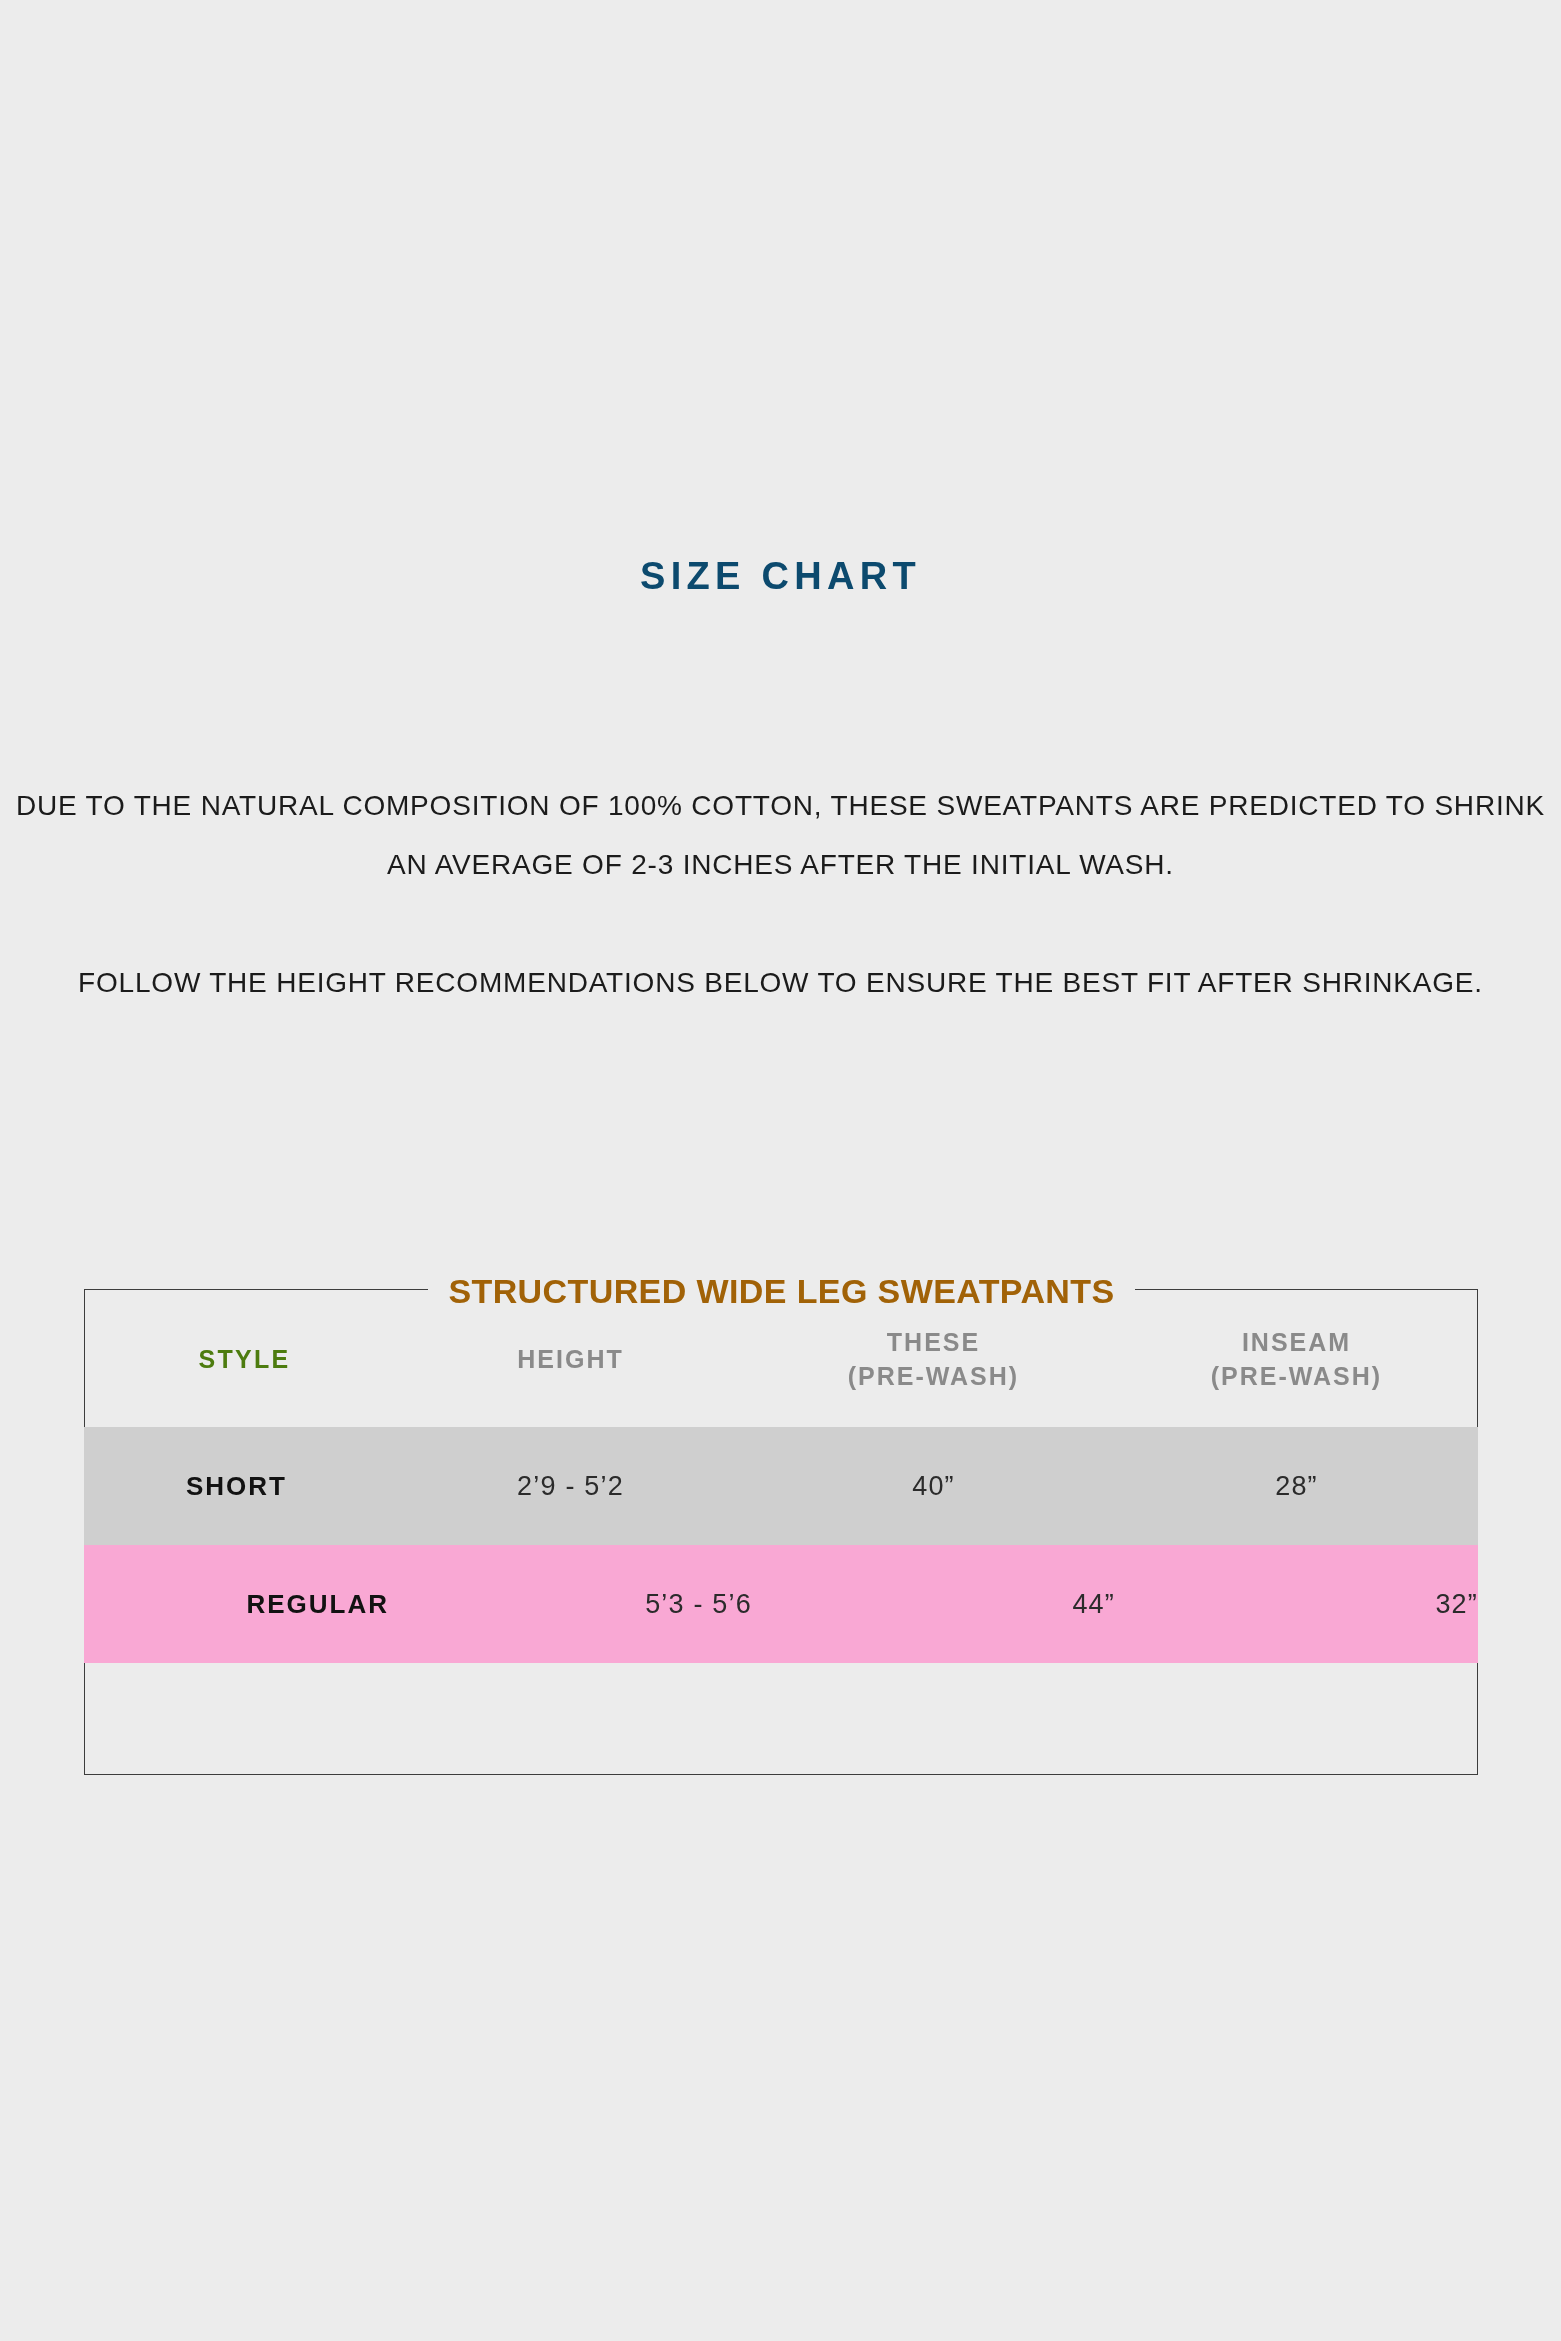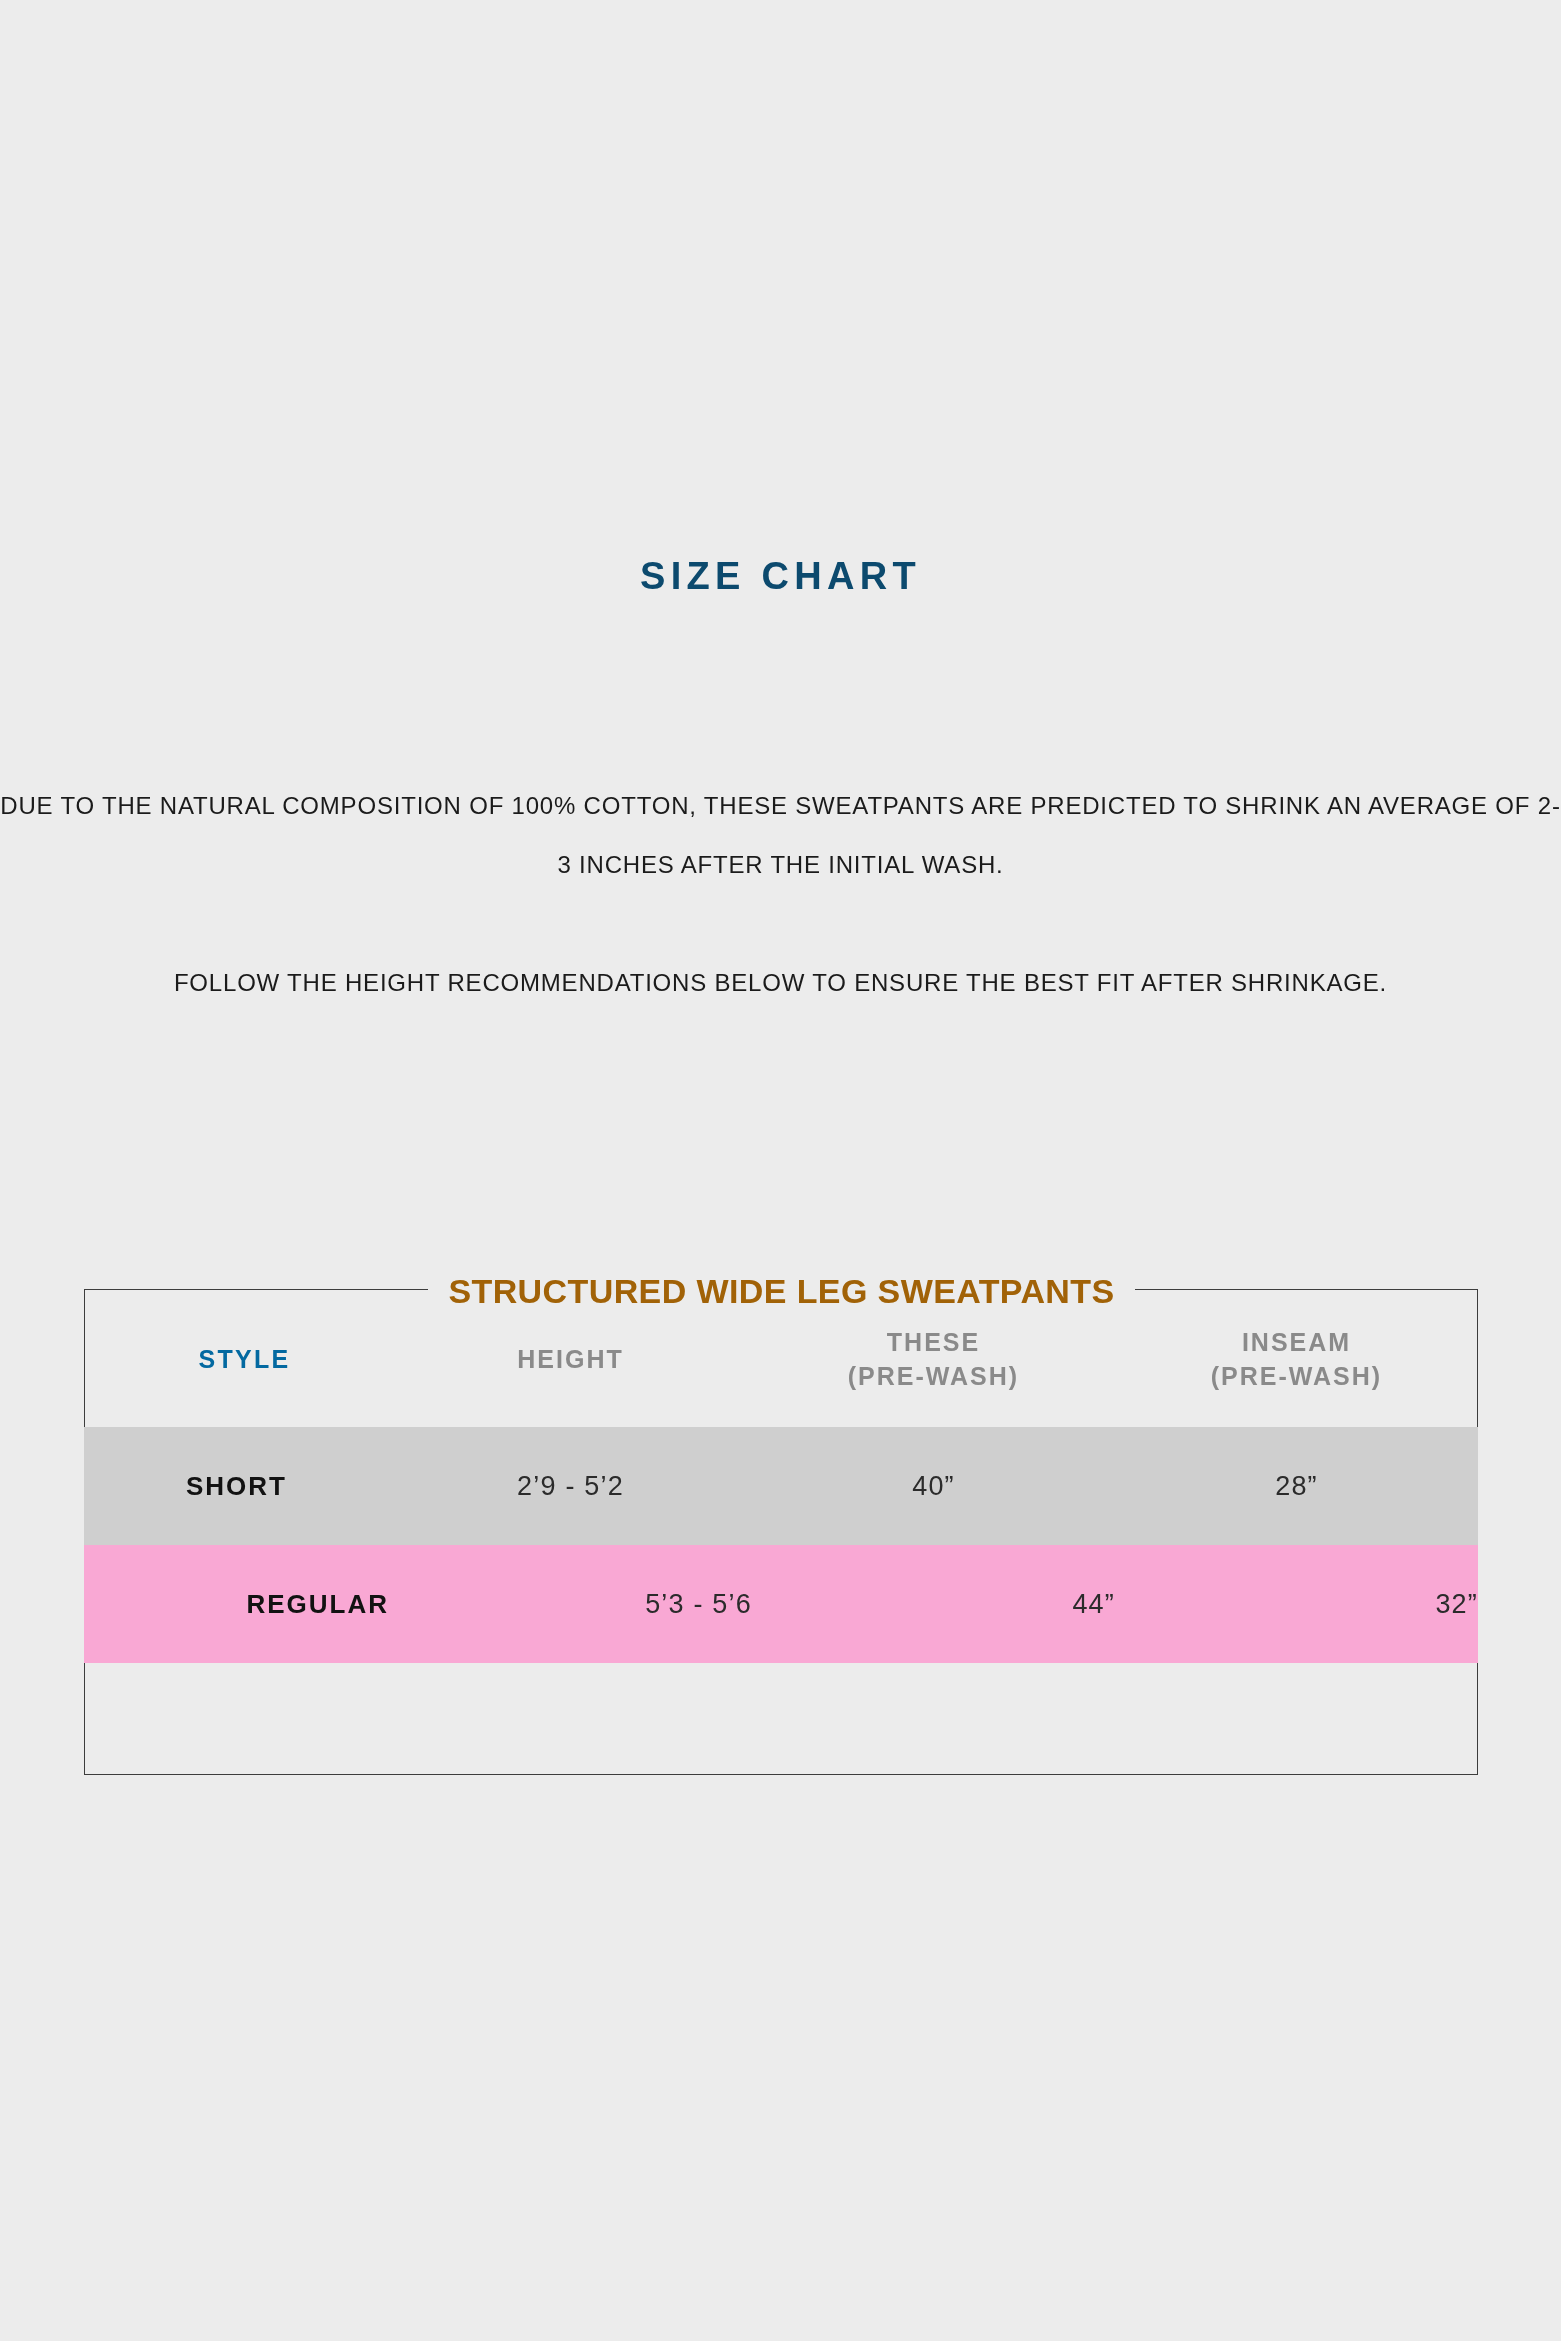--- a/index.html
+++ b/index.html
@@ -34,21 +34,21 @@
     letter-spacing: 5.3px;
     color: #0c4a6e;
   }
 
   .intro {
     position: absolute;
     top: 776px;
     left: 0;
     width: 1561px;
     text-align: center;
-    font-size: 24px;
+    font-size: 28px;
     letter-spacing: 0.8px;
     line-height: 59px;
     color: #1b1b1b;
   }
 
   .intro p {
     margin: 0;
   }
   .intro .gap {
     height: 59px;
@@ -107,21 +107,21 @@
 
   thead th {
     height: 137px;
     font-size: 25px;
     letter-spacing: 2px;
     font-weight: bold;
     color: #8a8a8a;
     line-height: 34px;
   }
   thead th.style-col {
-    color: #0369a1;
+    color: #4d7c0f;
     letter-spacing: 2.3px;
     padding-left: 16px;
   }
 
   tbody td {
     height: 118px;
     font-size: 27px;
     letter-spacing: 1.2px;
     color: #2b2b2b;
   }

